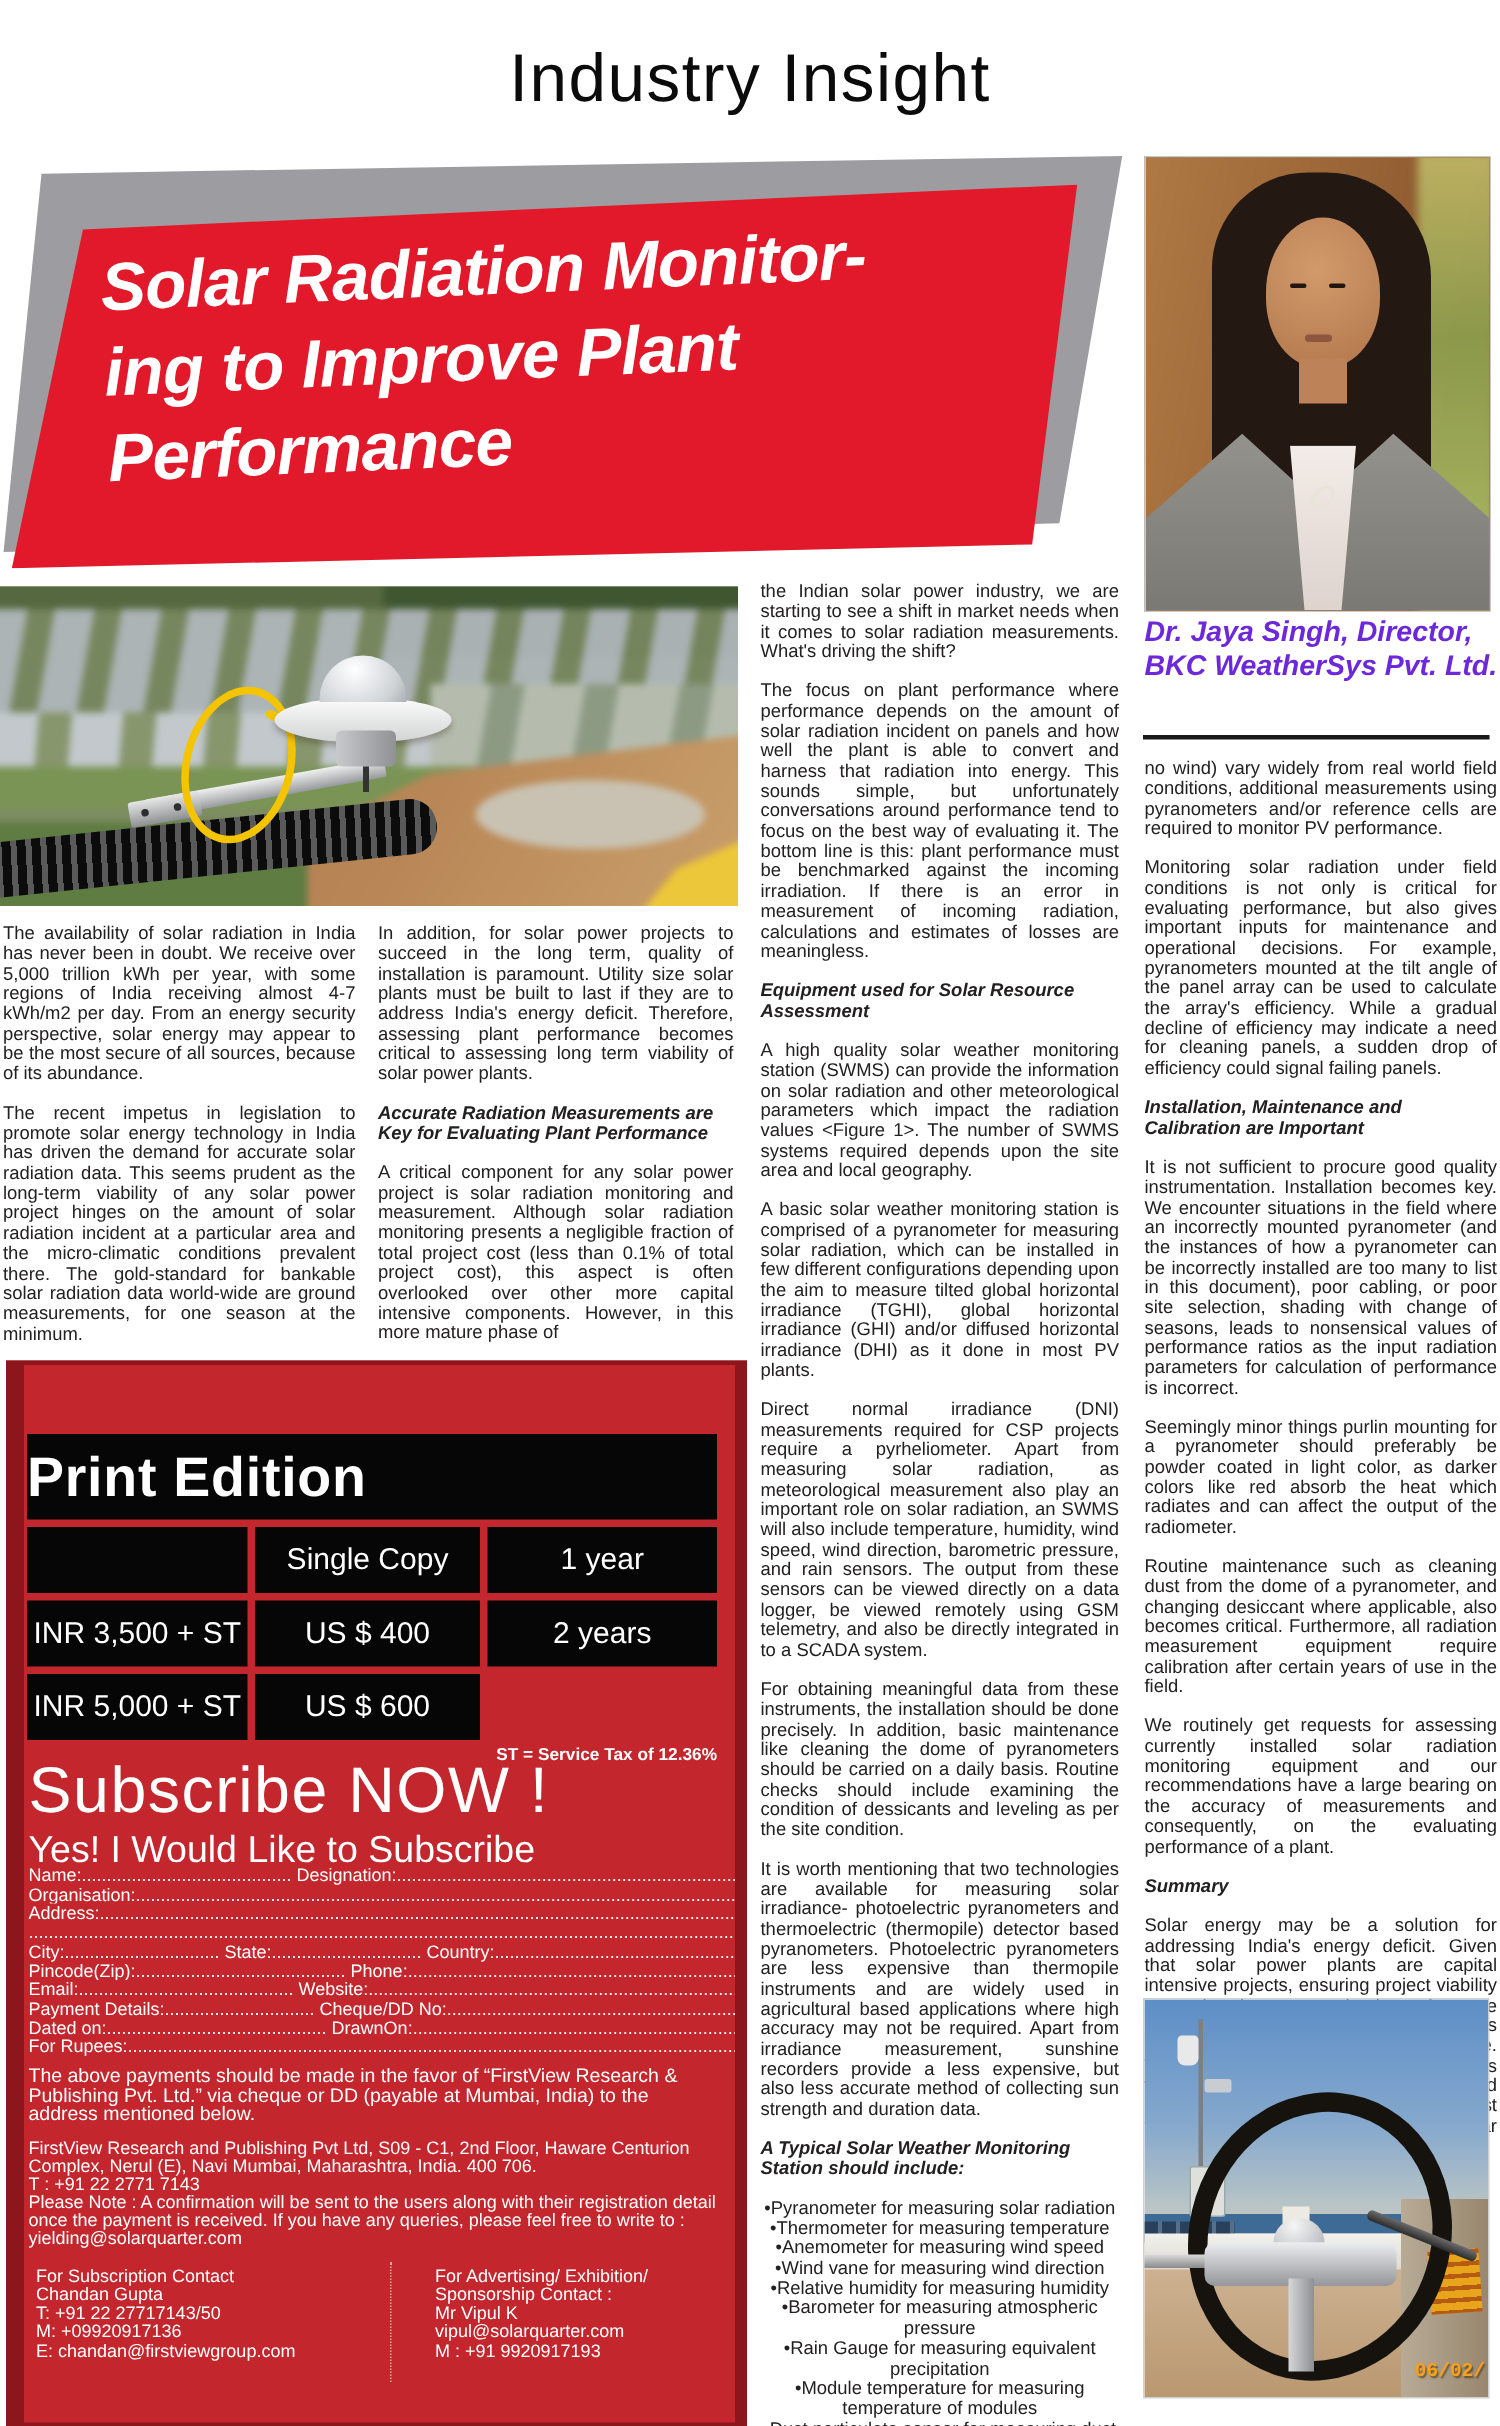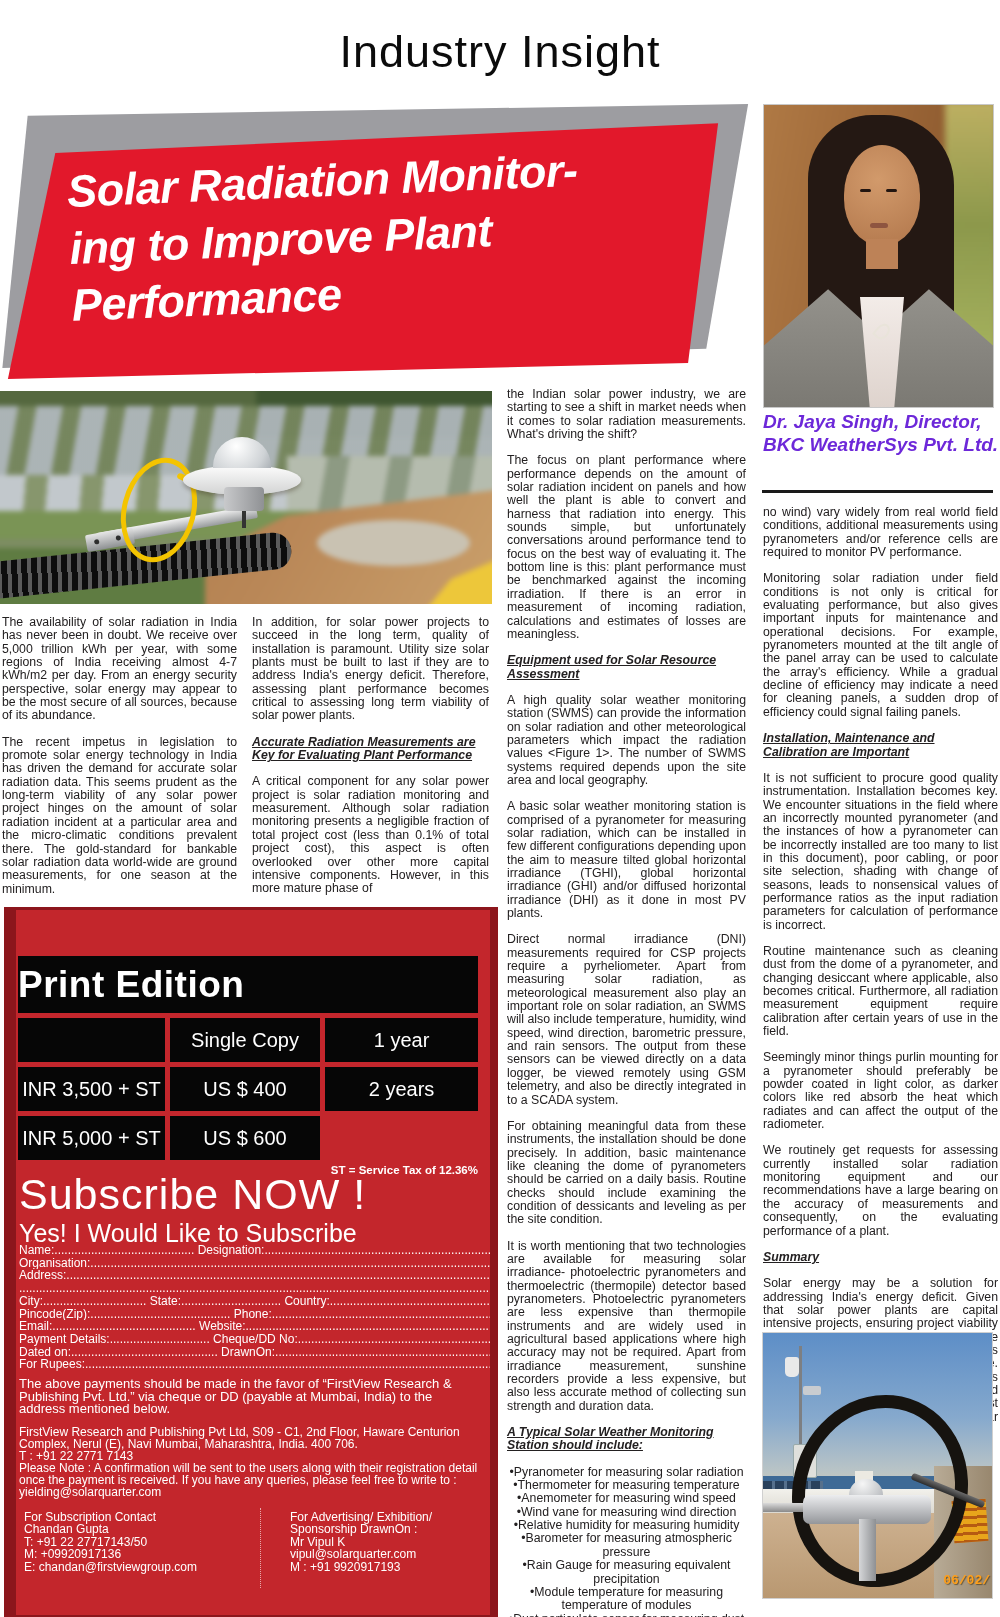--- a/index.html
+++ b/index.html
@@ -71,21 +71,21 @@
       background:repeating-linear-gradient(93deg,#0c0c0c 0 6px,#5a5a5a 6px 10px);border-radius:18px;}
 
   
   .col{position:absolute;font-size:12.3px;line-height:13.35px;color:#232021;}
   #col1{left:2px;top:600px;width:235px;}
   #col2{left:252px;top:600px;width:237px;}
   #col3{left:507px;top:372px;width:239px;}
   #col4{left:763px;top:490px;width:235px;}
   .blk{margin:0;}
   .blk.p{text-align:justify;margin-bottom:13px;}
-  .blk.h{font-weight:bold;font-style:italic;text-align:left;margin-bottom:13px;text-decoration:underline;}
+  .blk.h{font-weight:bold;font-style:italic;text-align:left;margin-bottom:13px;}
   .blk.b{text-align:center;}
 
   
   #subscribe-box{position:absolute;left:4px;top:891px;width:494px;height:726px;background:#c3262c;
       border-left:12px solid #8c161c;border-right:8px solid #8c161c;border-top:3px solid #8c161c;
       border-bottom:18px solid #8c161c;box-sizing:border-box;color:#fff;}
   .print-table{position:absolute;left:2px;top:46px;width:460px;}
   .pt-header{background:#060606;color:#fff;height:57px;line-height:57px;
       font-size:37px;font-weight:bold;margin-bottom:5px;letter-spacing:0.5px;}
   .pt-grid{display:grid;grid-template-columns:147px 150px 153px;gap:5px;}
@@ -215,22 +215,22 @@
       <div class="blk b">•Barometer for measuring atmospheric pressure</div>
       <div class="blk b">•Rain Gauge for measuring equivalent precipitation</div>
       <div class="blk b">•Module temperature for measuring temperature of modules</div>
       <div class="blk b">•Dust particulate sensor for measuring dust particles</div>
     </div>
   <div class="col" id="col4">
       <div class="blk p">no wind) vary widely from real world field conditions, additional measurements using pyranometers and/or reference cells are required to monitor PV performance.</div>
       <div class="blk p">Monitoring solar radiation under field conditions is not only is critical for evaluating performance, but also gives important inputs for maintenance and operational decisions.  For example, pyranometers mounted at the tilt angle of the panel array can be used to calculate the array's efficiency.   While a gradual decline of efficiency may indicate a need for cleaning panels, a sudden drop of efficiency could signal failing panels.</div>
       <div class="blk h">Installation, Maintenance and Calibration are Important</div>
       <div class="blk p">It is not sufficient to procure good quality instrumentation.  Installation becomes key.  We encounter situations in the field where an incorrectly mounted pyranometer (and the instances of how a pyranometer can be incorrectly installed are too many to list in this document), poor cabling, or poor site selection, shading with change of seasons, leads to nonsensical values of performance ratios as the input radiation parameters for calculation of performance is incorrect.</div>
+      <div class="blk p">Seemingly minor things purlin mounting for a pyranometer should preferably be powder coated in light color, as darker colors like red absorb the heat which radiates and can affect the output of the radiometer.</div>
       <div class="blk p">Routine maintenance such as cleaning dust from the dome of a pyranometer, and changing desiccant where applicable, also becomes critical.  Furthermore, all radiation measurement equipment require calibration after certain years of use in the field.</div>
-      <div class="blk p">Seemingly minor things purlin mounting for a pyranometer should preferably be powder coated in light color, as darker colors like red absorb the heat which radiates and can affect the output of the radiometer.</div>
       <div class="blk p">We routinely get requests for assessing currently installed solar radiation monitoring equipment and our recommendations have a large bearing on the accuracy of measurements and consequently, on the evaluating performance of a plant.</div>
       <div class="blk h">Summary</div>
       <div class="blk p">Solar energy may be a solution for addressing India's energy deficit.  Given that solar power plants are capital intensive projects, ensuring project viability over the long term is key.  Accurate measurement of incoming radiation is critical to assessing plant performance.   WMO certified, NIST traceable instruments when installed, maintained and calibrated correctly, represent perhaps the highest yielding component on investment in solar plants.</div>
     </div>
 
   <div id="subscribe-box">
 
     <div class="print-table">
       <div class="pt-header">Print Edition</div>
       <div class="pt-grid">
@@ -279,21 +279,21 @@
           <div class="contact-line">M: +09920917136</div>
           <div class="contact-line">E: chandan@firstviewgroup.com</div>
         </div>
     </div>
 
     <div class="contact-divider"></div>
 
     <div class="contact" id="contact-adv">
       <div>For Advertising/ Exhibition/</div>
       <div>
-          <div class="contact-line">Sponsorship DrawnOn :</div>
+          <div class="contact-line">Sponsorship Contact :</div>
           <div class="contact-line">Mr Vipul K</div>
           <div class="contact-line">vipul@solarquarter.com</div>
           <div class="contact-line">M : +91 9920917193</div>
         </div>
     </div>
   </div>
 
   <div class="station-photo">
     <div class="sp-sky"></div>
     <div class="sp-water"></div>

